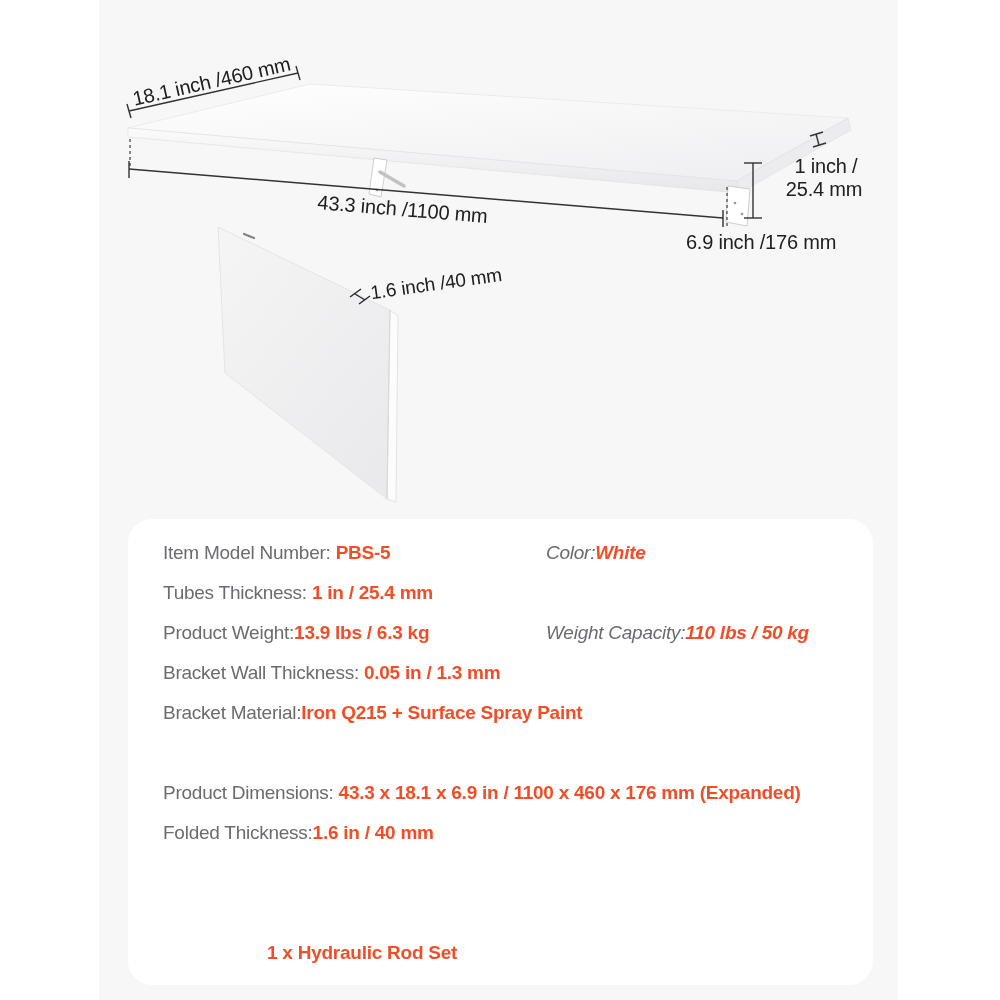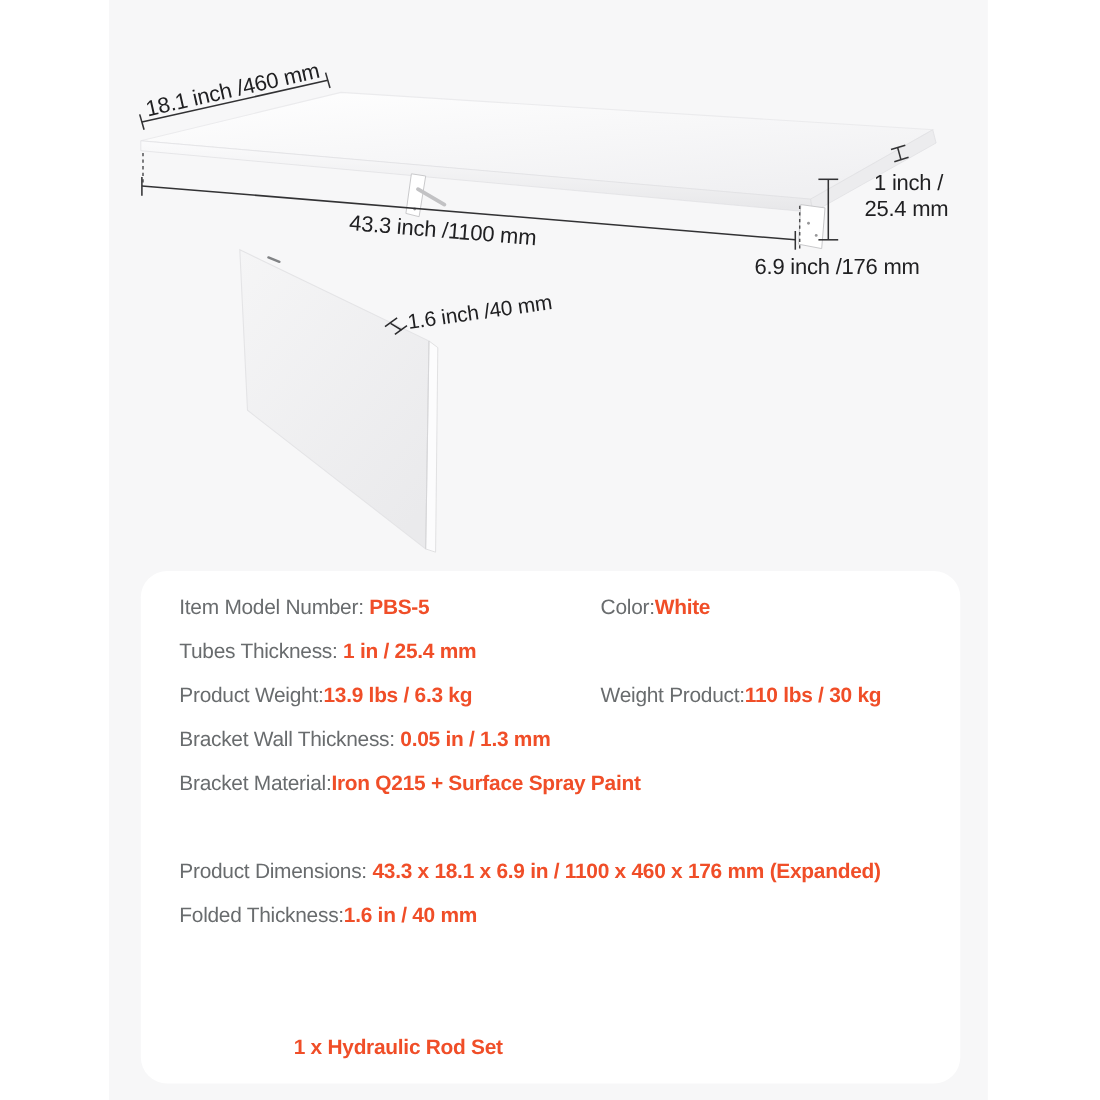--- a/index.html
+++ b/index.html
@@ -17,21 +17,21 @@
   .spec-card{
     position:absolute;left:128px;top:519px;width:745px;height:466px;
     background:#ffffff;border-radius:24px;
   }
   .spec-row{
     position:absolute;left:35px;height:26px;line-height:26px;
     font-size:19px;letter-spacing:-0.25px;white-space:pre;
   }
   .spec-row .lbl{color:#696c6e;font-weight:400;white-space:pre;}
   .spec-row .val{color:#f04e28;font-weight:700;white-space:pre;}
-  .spec-row.right-col{left:418px;}
+  .spec-row.right-col{left:418px;font-style:italic;}
   .spec-row.indent{left:139px;}
 </style>
 </head>
 <body>
 
 <div class="panel"></div>
 
 <svg class="diagram-svg" width="1000" height="1000" viewBox="0 0 1000 1000">
   <defs>
     <linearGradient id="gTop" x1="0" y1="0" x2="0.7" y2="1">
@@ -115,15 +115,15 @@
   <div class="spec-row" style="top:21px"><span class="lbl">Item Model Number: </span><span class="val">PBS-5</span></div>
   <div class="spec-row" style="top:61px"><span class="lbl">Tubes Thickness: </span><span class="val">1 in / 25.4 mm</span></div>
   <div class="spec-row" style="top:101px"><span class="lbl">Product Weight:</span><span class="val">13.9 lbs / 6.3 kg</span></div>
   <div class="spec-row" style="top:141px"><span class="lbl">Bracket Wall Thickness: </span><span class="val">0.05 in / 1.3 mm</span></div>
   <div class="spec-row" style="top:181px"><span class="lbl">Bracket Material:</span><span class="val">Iron Q215 + Surface Spray Paint</span></div>
   <div class="spec-row" style="top:261px"><span class="lbl">Product Dimensions: </span><span class="val">43.3 x 18.1 x 6.9 in / 1100 x 460 x 176 mm (Expanded)</span></div>
   <div class="spec-row" style="top:301px"><span class="lbl">Folded Thickness:</span><span class="val">1.6 in / 40 mm</span></div>
   <div class="spec-row indent" style="top:421px"><span class="val">1 x Hydraulic Rod Set</span></div>
 
   <div class="spec-row right-col" style="top:21px"><span class="lbl">Color:</span><span class="val">White</span></div>
-  <div class="spec-row right-col" style="top:101px"><span class="lbl">Weight Product:</span><span class="val">110 lbs / 30 kg</span></div>
+  <div class="spec-row right-col" style="top:101px"><span class="lbl">Weight Capacity:</span><span class="val">110 lbs / 50 kg</span></div>
 
 </div>
 
 </body></html>

